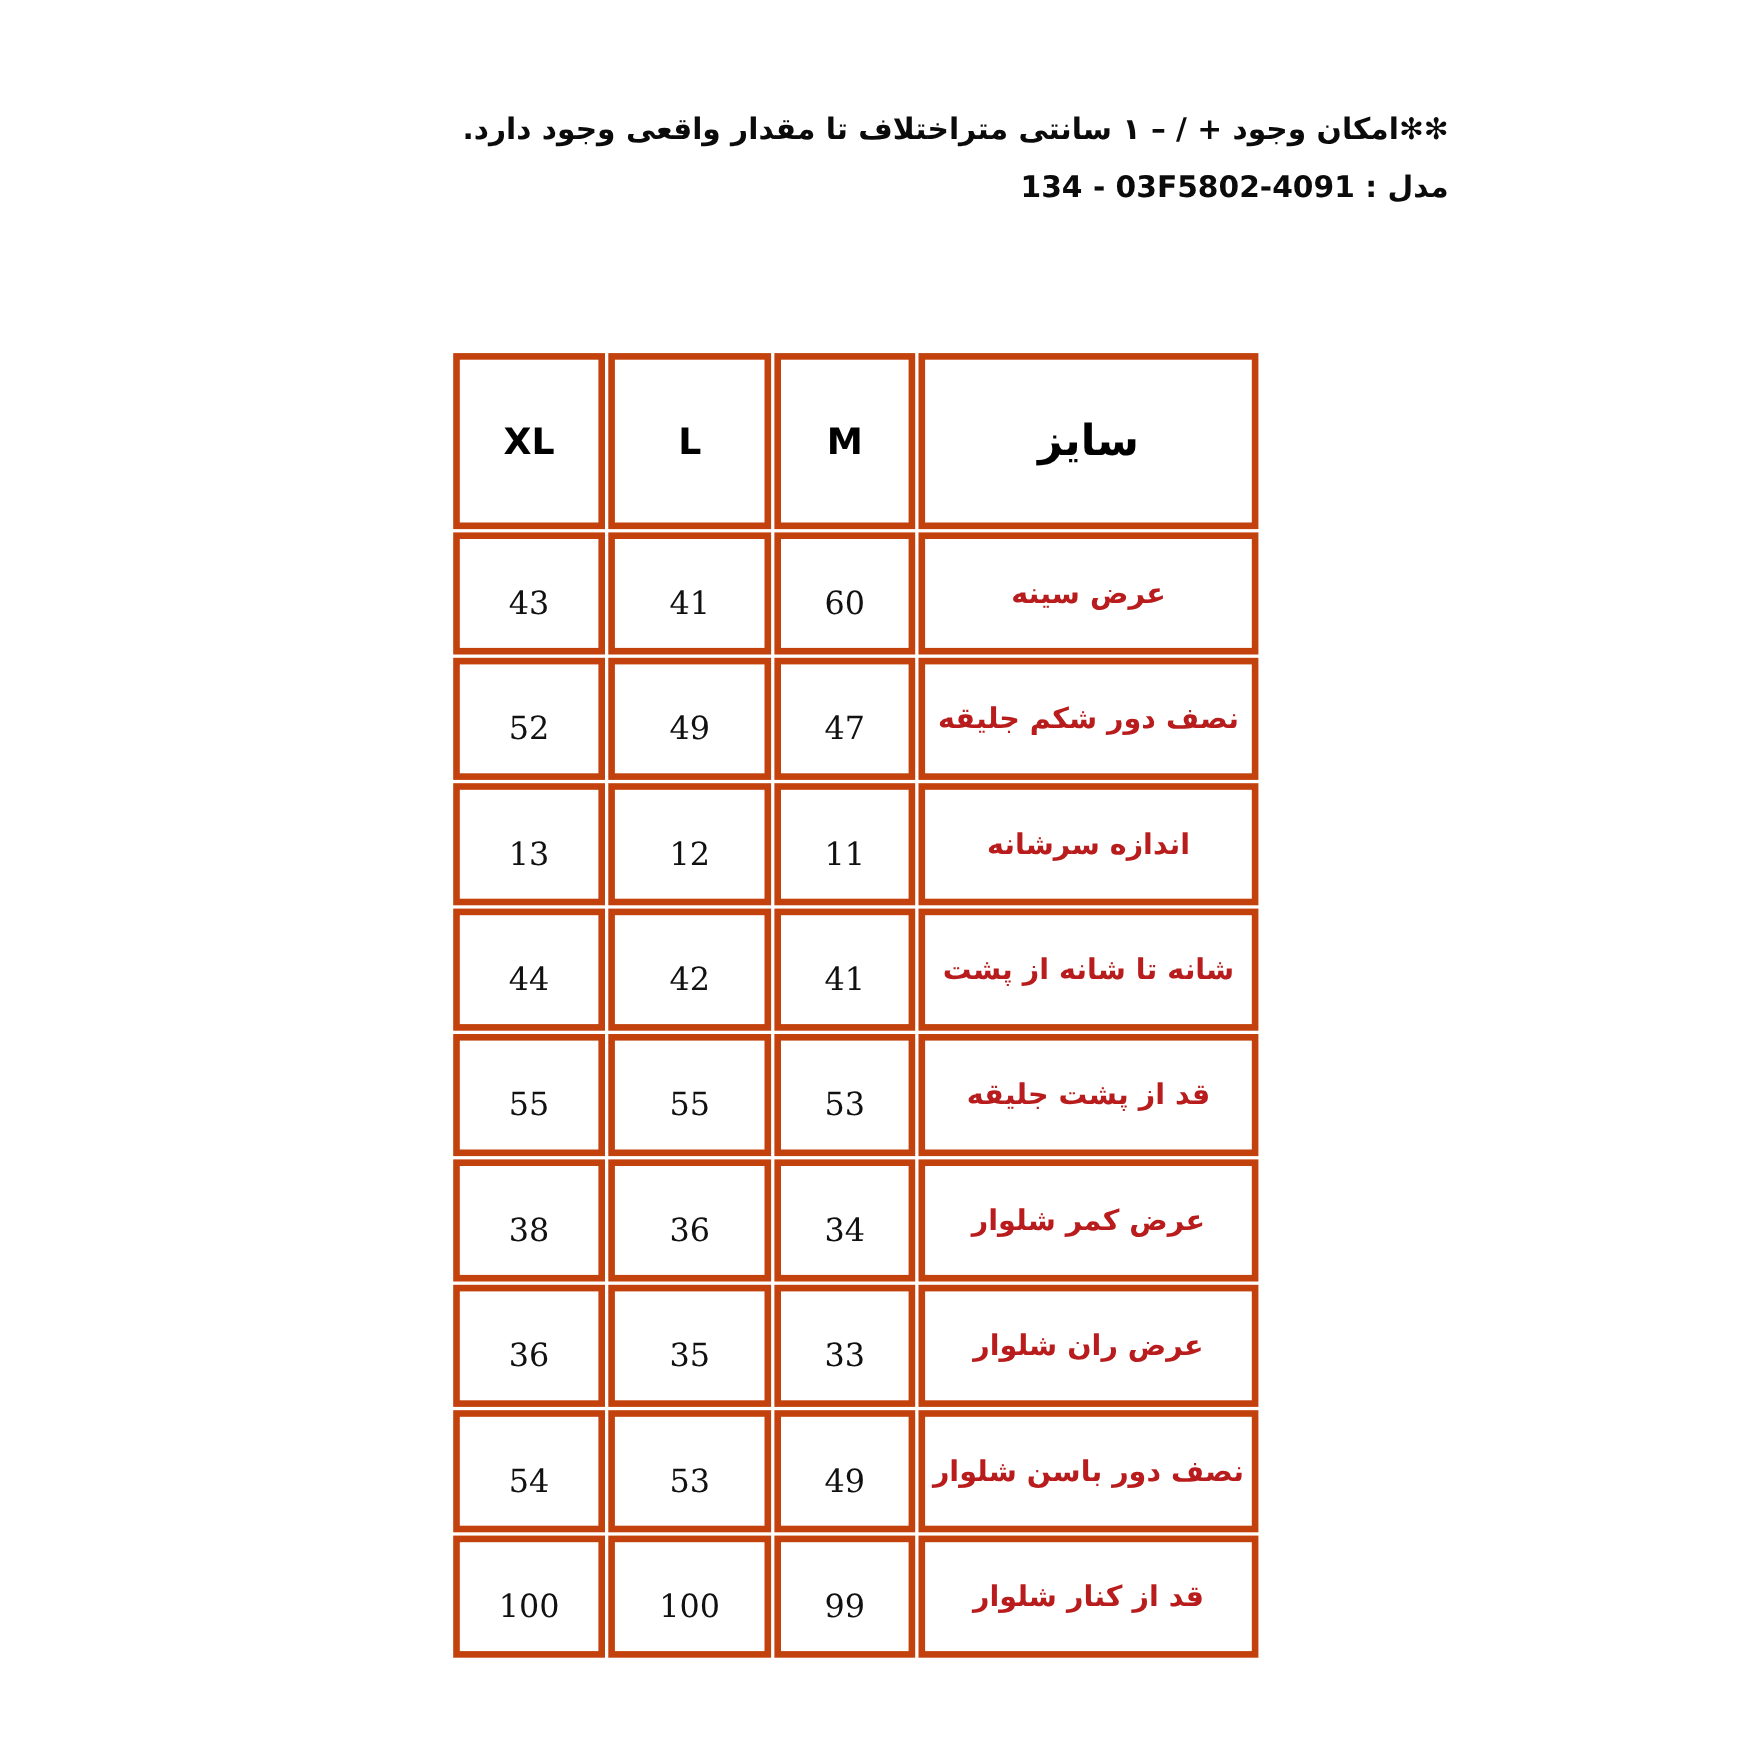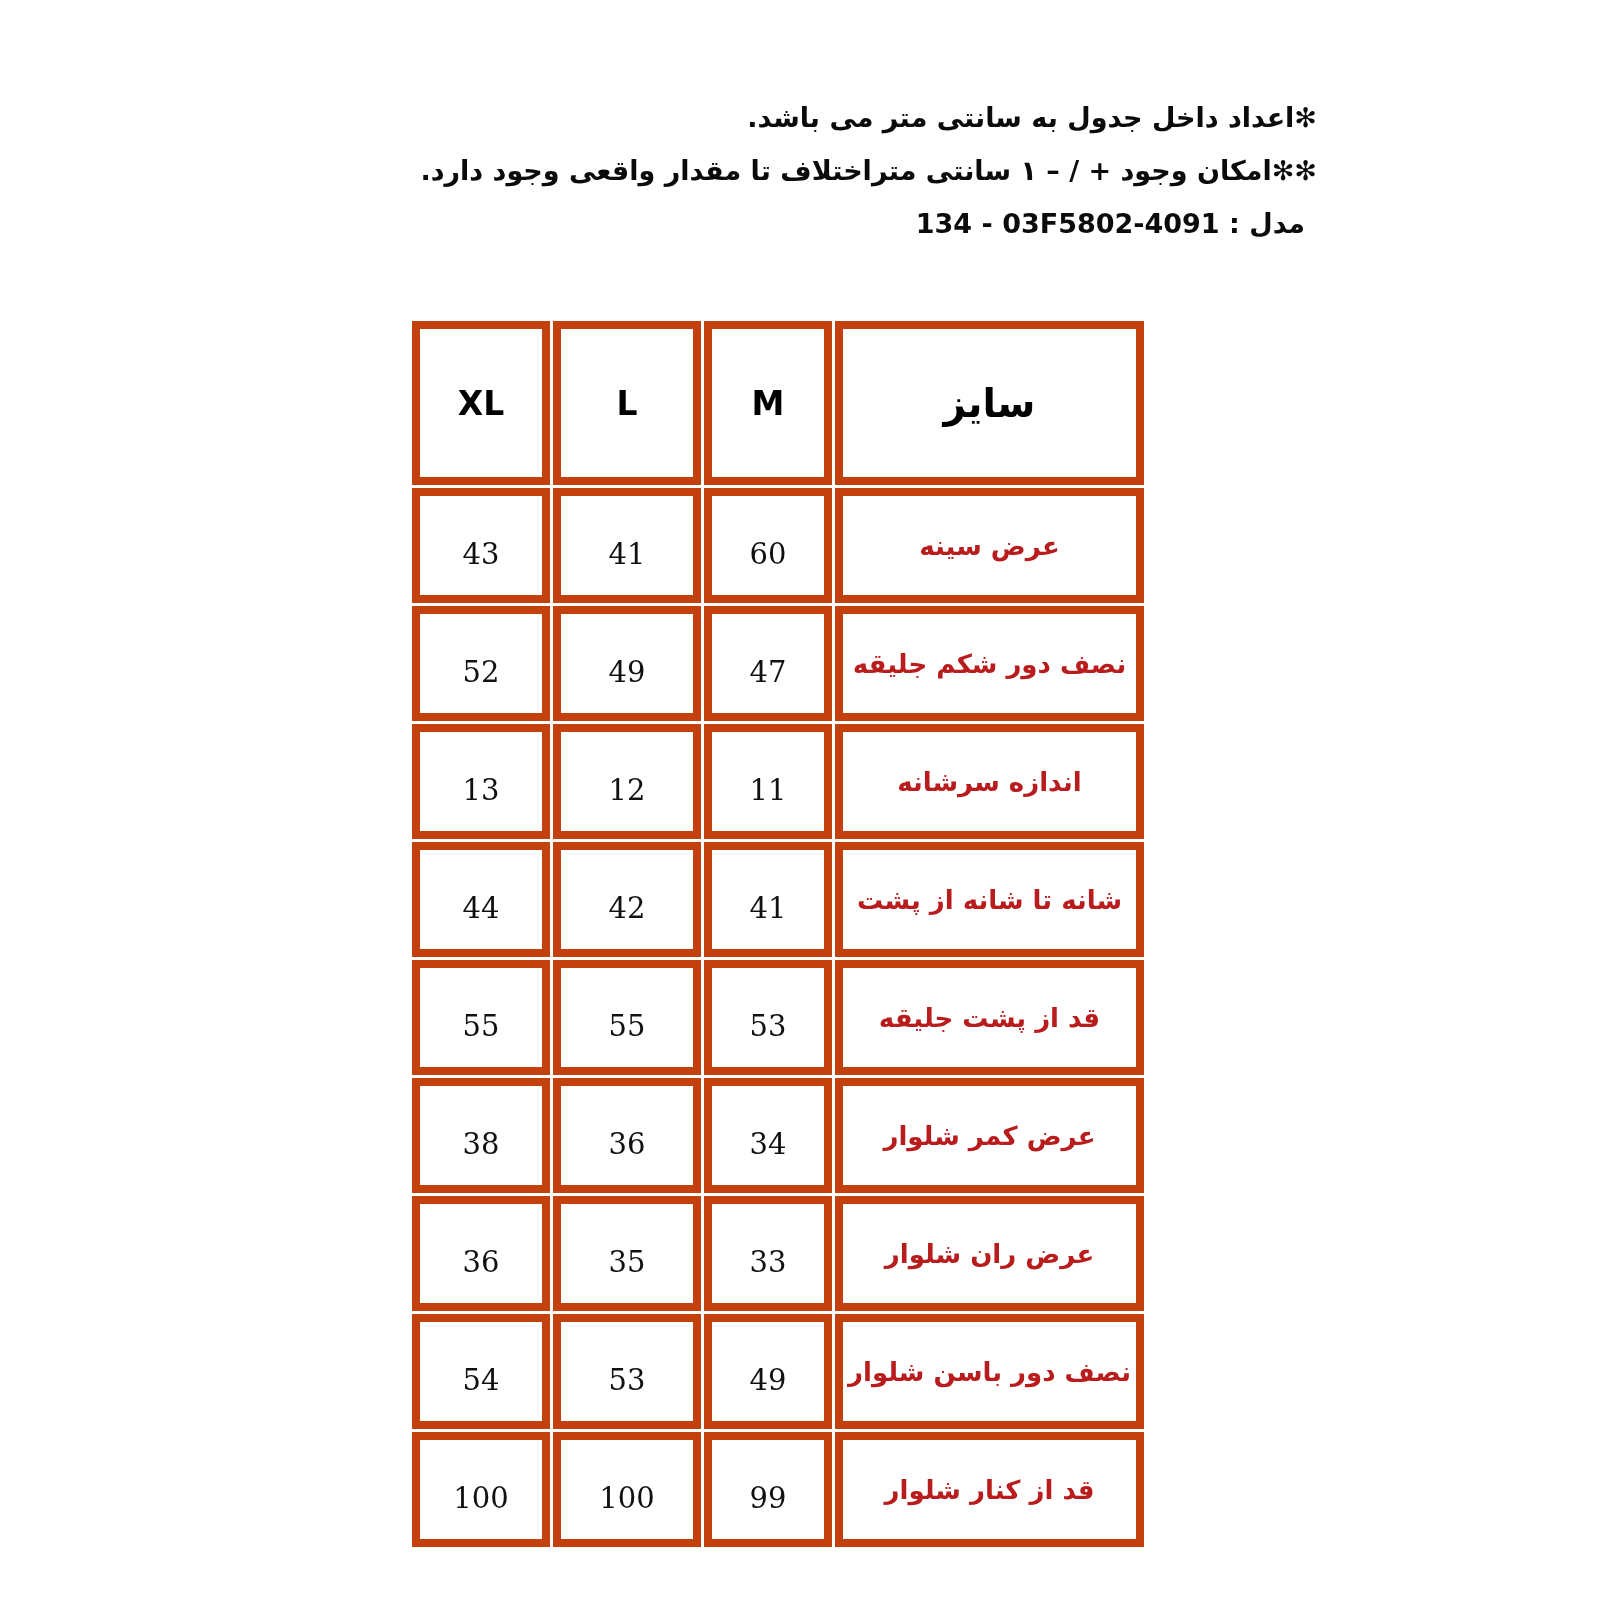--- a/index.html
+++ b/index.html
@@ -38,21 +38,21 @@
     white-space: nowrap;
     margin: 0 0 26px 0;
     color: #0b0b0b;
     letter-spacing: 0px;
   }
   .note-line:last-child { margin-bottom: 0; }
   .note-model {
     font-size: 27px;
     font-weight: 700;
     white-space: nowrap;
-    margin: 12px;
+    margin: 0;
     color: #0b0b0b;
   }
   .model-code {
     font-family: "DejaVu Sans", "Liberation Sans", sans-serif;
     font-weight: 700;
     direction: ltr;
     unicode-bidi: embed;
     display: inline-block;
   }
 
@@ -65,21 +65,21 @@
   }
   table.size-table {
     border-collapse: separate;
     border-spacing: 3px;
     width: 733px;
     background: #ffffff;
     table-layout: fixed;
     direction: rtl;
   }
   table.size-table td {
-    border: 8px solid #c2410c;
+    border: 6px solid #c2410c;
     background: #ffffff;
     text-align: center;
     vertical-align: middle;
     padding: 0;
   }
   
   col.c-label { width: 309px; }
   col.c-m     { width: 128px; }
   col.c-l     { width: 148px; }
   col.c-xl    { width: 138px; }
@@ -117,21 +117,20 @@
     display: inline-block;
     margin-top: 17px;
   }
 </style>
 </head>
 <body>
 
 <div class="page">
 
   <div class="notes">
-    <p class="note-line">✻اعداد داخل جدول به سانتی متر می باشد.</p>
     <p class="note-line">✻✻امکان وجود + / – ۱ سانتی متراختلاف تا مقدار واقعی وجود دارد.</p>
     <p class="note-model"><span>مدل : </span><span class="model-code">134 - 03F5802-4091</span></p>
   </div>
 
   <div class="table-wrap">
     <table class="size-table">
       <colgroup>
         <col class="c-label">
         <col class="c-m">
         <col class="c-l">

